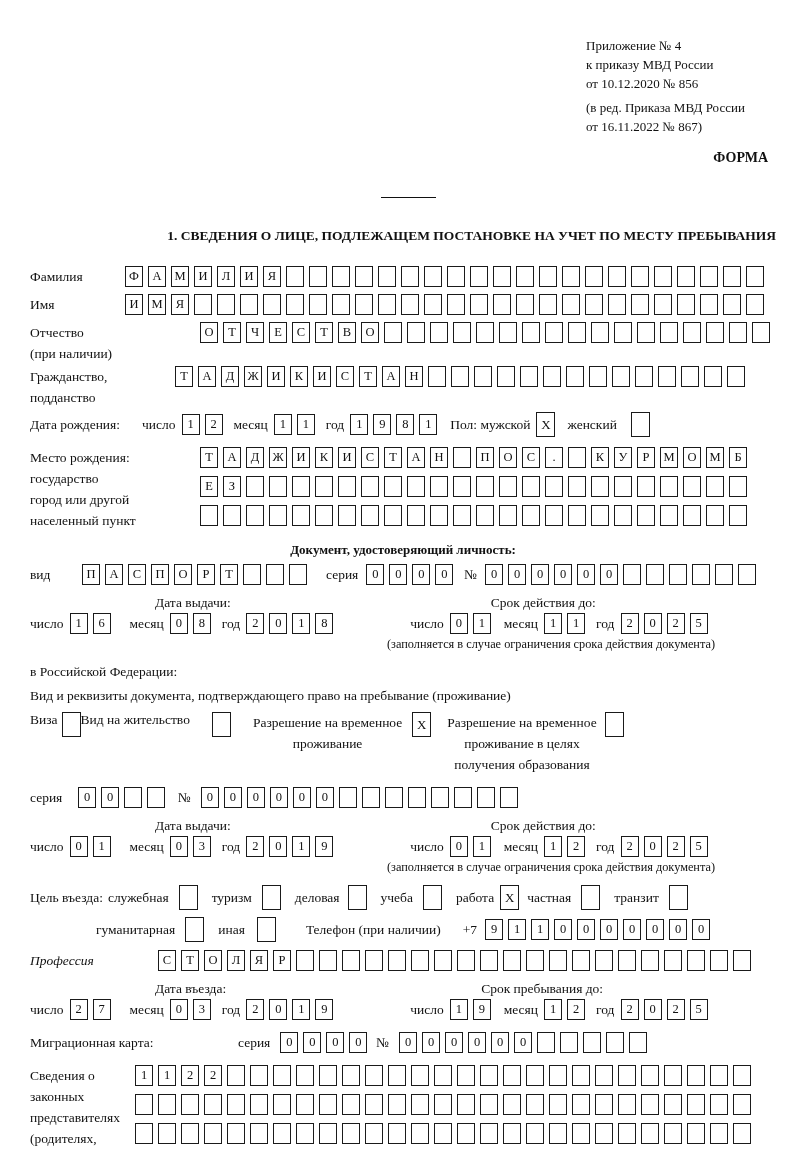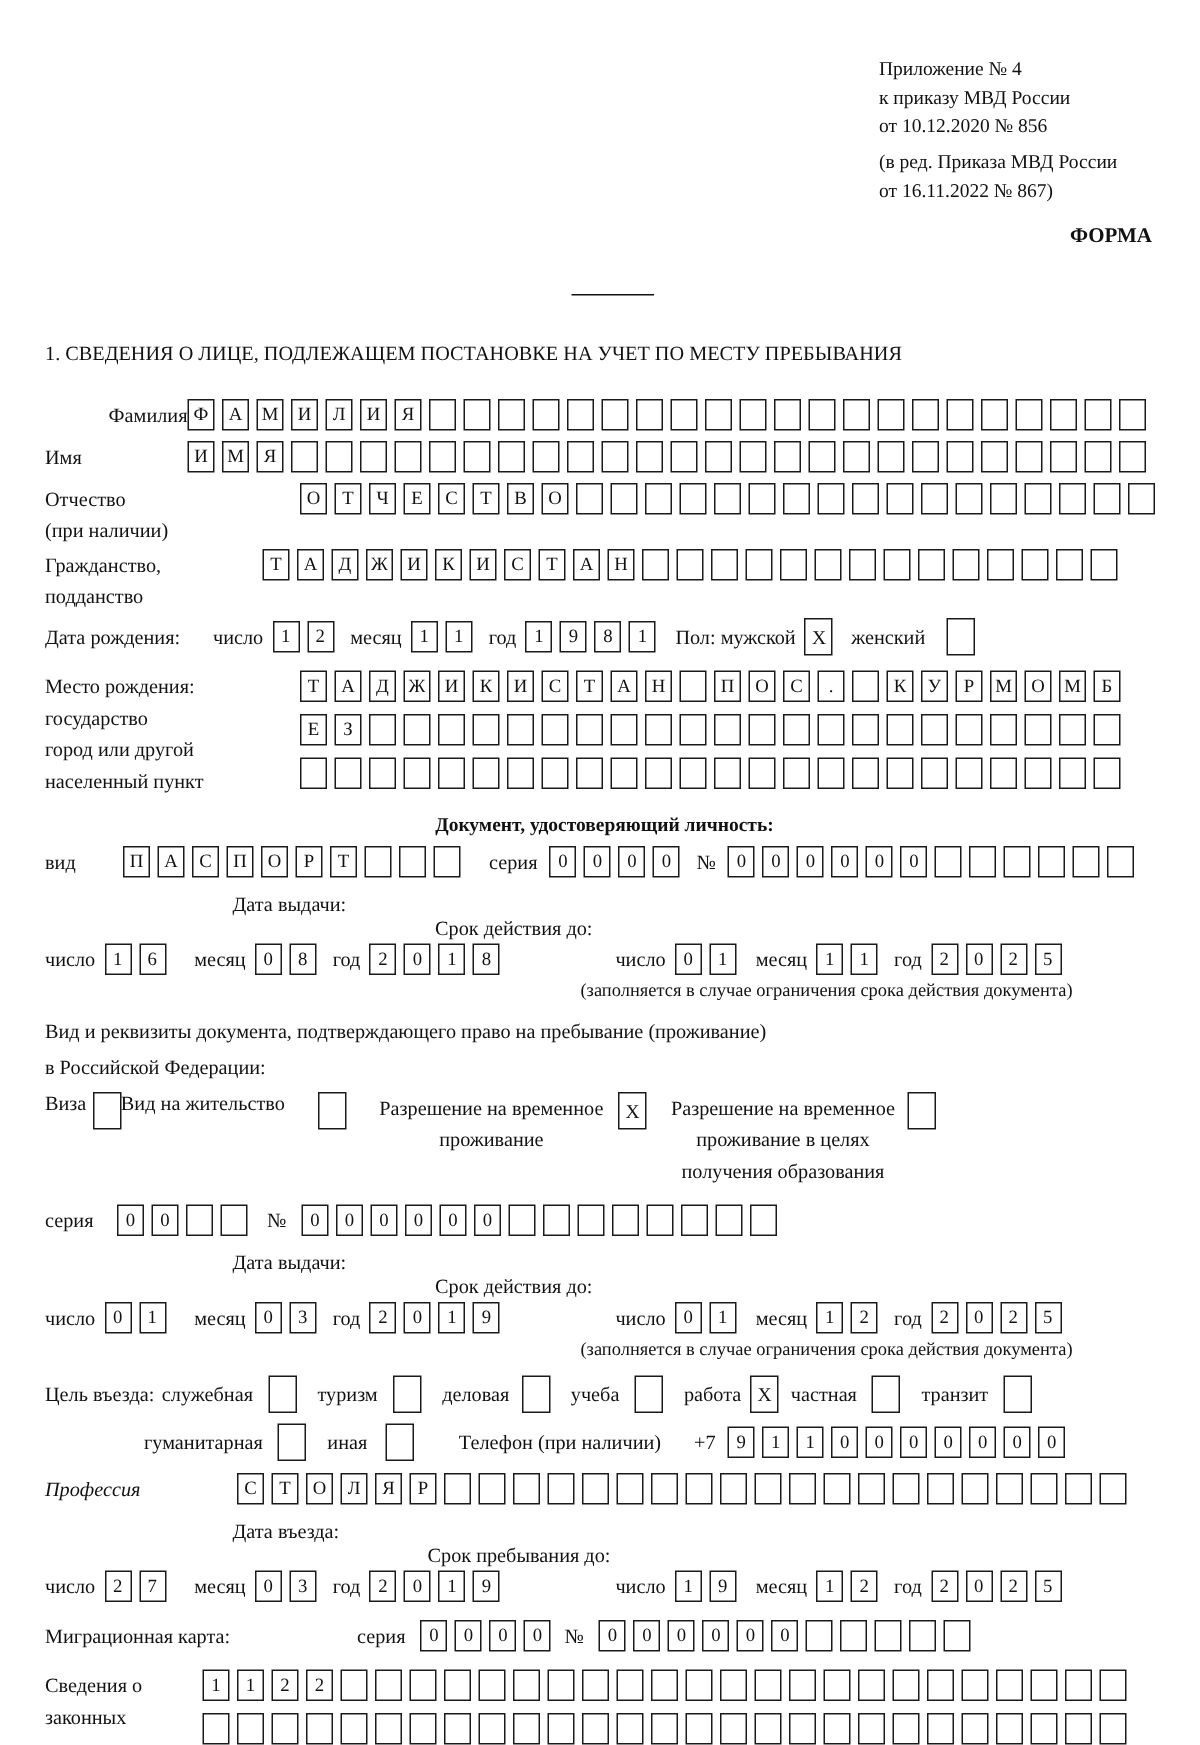--- a/index.html
+++ b/index.html
@@ -6,38 +6,38 @@
   .page{
     width:800px;min-height:1163px;margin:0 auto;background:#ffffff;color:#111;
     font-family:"Liberation Serif","DejaVu Serif",serif;font-size:13.5px;
     box-sizing:border-box;padding:36px 24px 20px 30px;position:relative;
   }
   .appendix{margin-left:556px;line-height:19px;font-size:13px;}
   .appendix .grp2{margin-top:5px;}
   .forma{text-align:right;font-weight:bold;font-size:14px;margin-top:14px;padding-right:8px;}
   .title{ text-align:center;font-weight:bold;font-size:14.5px;line-height:22px;margin-top:16px;}
   .blank-underline{display:inline-block;width:55px;border-bottom:1.6px solid #111;height:12px;margin-left:10px;}
-  .section-heading{text-align:left;font-weight:normal;font-size:13.5px;margin-top:24px;}
+  .section-heading{text-align:right;font-weight:bold;font-size:13.5px;margin-top:24px;}
   .row{display:flex;align-items:center;}
   .frow{display:flex;align-items:flex-start;}
   .lbl{flex:0 0 auto;}
   .lblcol{flex:0 0 auto;line-height:21px;}
   .cells{display:flex;flex:0 0 auto;}
   .cell{
     box-sizing:border-box;width:18px;height:21px;border:1.6px solid #1a1a1a;margin-right:5px;
     display:inline-flex;align-items:center;justify-content:center;
     font-size:12.5px;font-family:"Liberation Serif",serif;background:#fff;flex:0 0 auto;
   }
   .chk{
     box-sizing:border-box;width:19px;height:25px;border:1.6px solid #1a1a1a;
     display:inline-flex;align-items:center;justify-content:center;font-size:13px;flex:0 0 auto;background:#fff;
   }
   .crows .cells{margin-bottom:8px;}
   .doc-heading{text-align:center;font-weight:bold;font-size:13px;margin:8px 0 6px 0;}
-  .dhead{display:flex;font-size:13.5px;margin-top:10px;flex-direction:column;}
+  .dhead{display:flex;font-size:13.5px;margin-top:10px;}
   .dg{display:flex;align-items:center;}
   .dg .t{margin:0 6px 0 0;}
   .note{font-size:12.3px;text-align:center;margin-top:3px;}
   .opt{display:flex;align-items:flex-start;}
   .optlbl{text-align:center;line-height:21px;}
 </style>
 </head>
 <body>
 
 <div class="page">
@@ -54,21 +54,21 @@
 
   <div class="title">
     <div>
       <span class="blank-underline"></span>
     </div>
   </div>
 
   <div class="section-heading">1. СВЕДЕНИЯ О ЛИЦЕ, ПОДЛЕЖАЩЕМ ПОСТАНОВКЕ НА УЧЕТ ПО МЕСТУ ПРЕБЫВАНИЯ</div>
 
   <div class="row" style="margin-top:22px;margin-bottom:7px;">
-    <span class="lbl" style="width:95px;text-align:right;">Фамилия</span>
+    <span class="lbl" style="width:95px;">Фамилия</span>
     <span class="cells">
         <span class="cell">Ф</span>
         <span class="cell">А</span>
         <span class="cell">М</span>
         <span class="cell">И</span>
         <span class="cell">Л</span>
         <span class="cell">И</span>
         <span class="cell">Я</span>
         <span class="cell"></span>
         <span class="cell"></span>
@@ -404,22 +404,22 @@
           <span class="cell">2</span>
           <span class="cell">0</span>
           <span class="cell">2</span>
           <span class="cell">5</span>
         </span>
     </span>
   </div>
   <div class="note" style="margin-left:auto;width:450px;">(заполняется в случае ограничения срока действия документа)</div>
 
   <div style="margin-top:8px;line-height:24px;">
+    <div>в Российской Федерации:</div>
     <div>Вид и реквизиты документа, подтверждающего право на пребывание (проживание)</div>
-    <div>в Российской Федерации:</div>
   </div>
 
   <div class="frow" style="margin-top:4px;">
     <span class="opt">
       <span>Виза</span>
       <span class="chk" style="margin-left:4px;"></span>
     </span>
     <span class="opt" style="">
       <span>Вид на жительство</span>
       <span class="chk" style="margin-left:22px;"></span>

